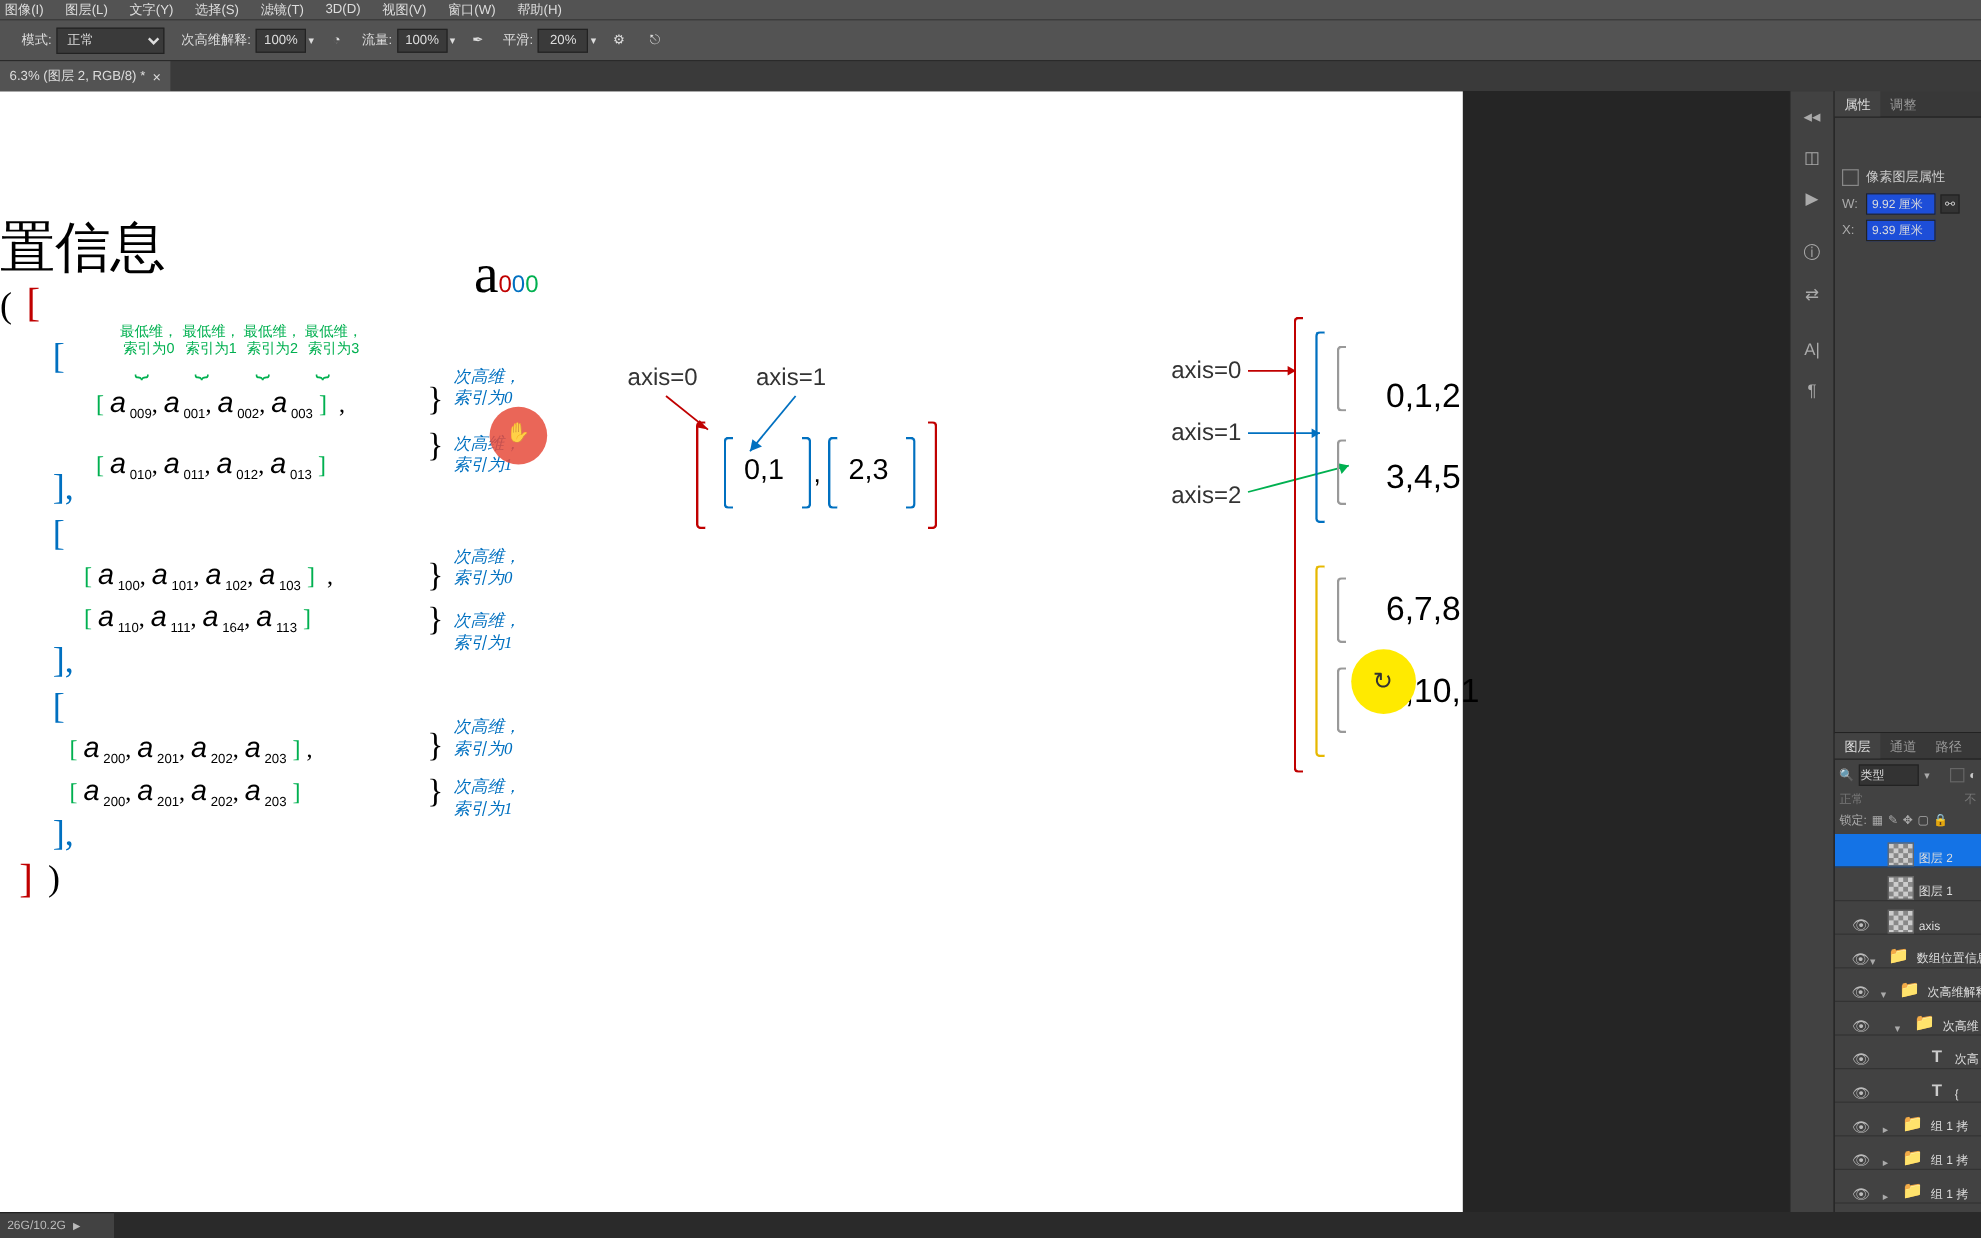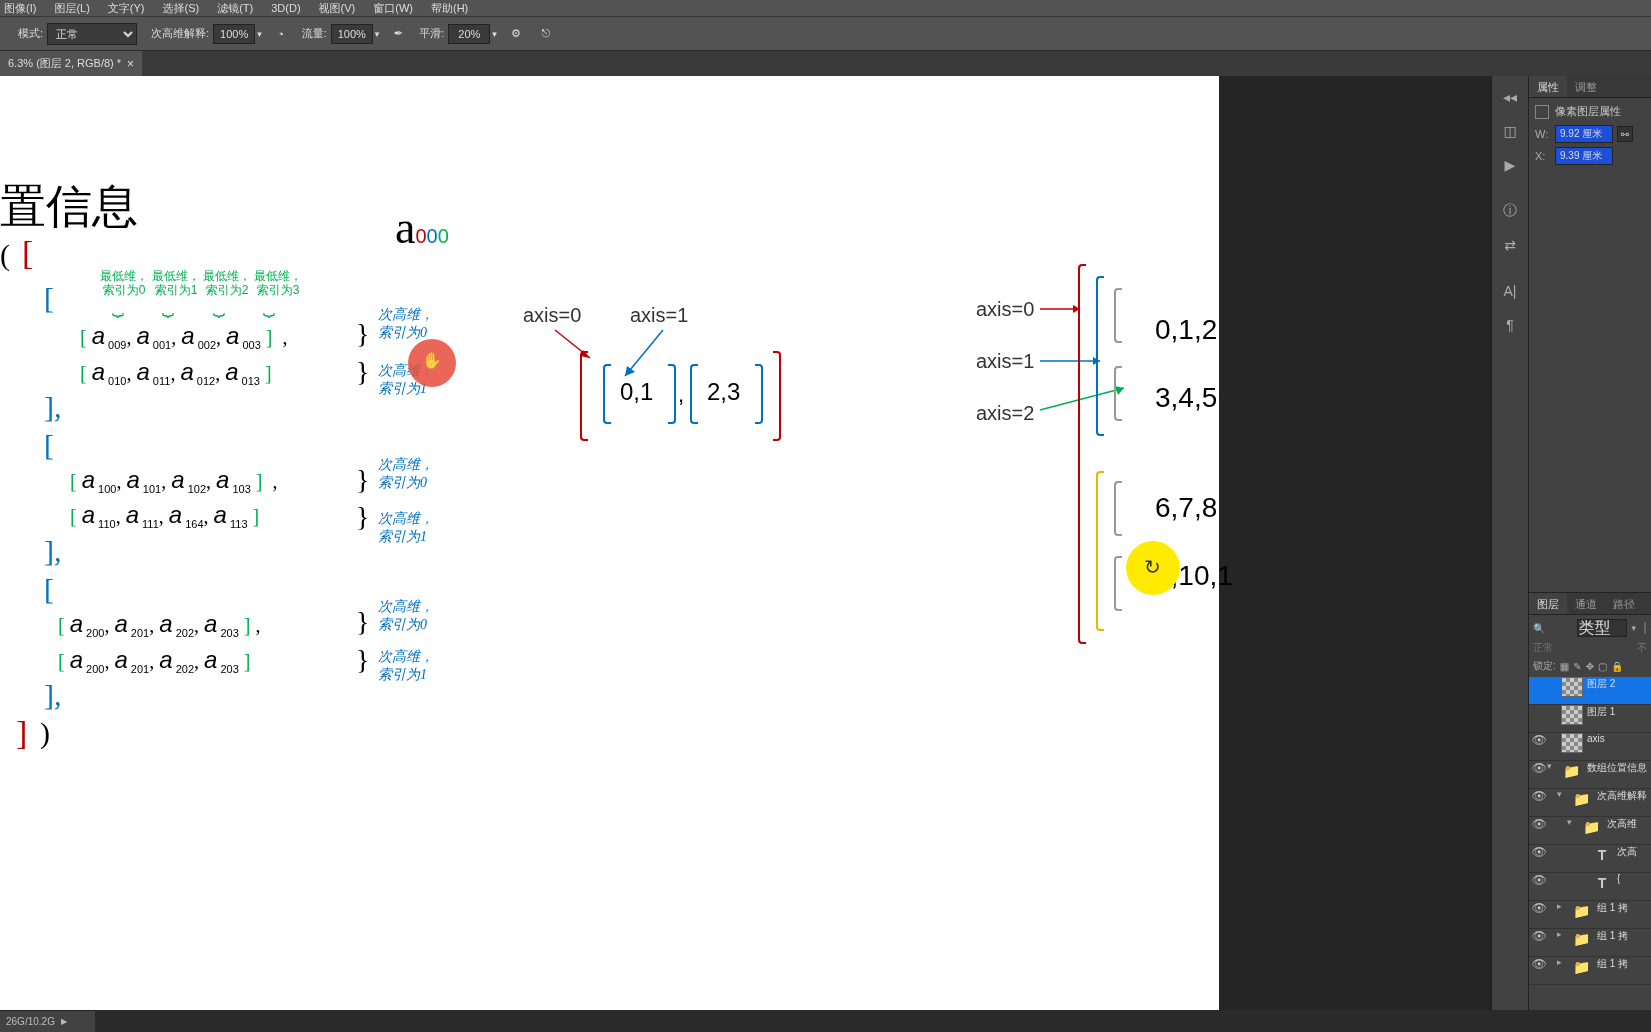--- a/index.html
+++ b/index.html
@@ -67,26 +67,26 @@
 .panel-tabs .ptab { padding: 4px 8px; color: #999; cursor: pointer; }
 .panel-tabs .ptab.active { color: #ddd; background: #424242; }
 .panel-body { padding: 6px; flex: 0 0 auto; }
 .prop-row { display: flex; align-items: center; margin: 4px 0; }
 .prop-row .plbl { width: 20px; color: #aaa; }
 .prop-row input { background: #1d4ed8; border: 1px solid #222; color: #ddd; width: 58px; height: 18px; font-size: 10px; padding: 0 4px; }
 .link-icon { width: 16px; height: 16px; background: #333; border: 1px solid #222; margin-left: 4px; display: flex; align-items: center; justify-content: center; font-size: 10px; cursor: pointer; }
 
 .layers-panel { flex: 1; display: flex; flex-direction: column; border-top: 1px solid #222; min-height: 0; }
 .layer-toolbar { display: flex; align-items: center; padding: 4px; gap: 4px; }
-.layer-toolbar input { background: #333; border: 1px solid #222; color: #ddd; width: 50px; height: 18px; font-size: 16px; margin-left: 28px; }
+.layer-toolbar input { background: #333; border: 1px solid #222; color: #ddd; width: 50px; height: 18px; font-size: 10px; }
 .layer-blend { display: flex; align-items: center; padding: 0 4px 4px; font-size: 10px; color: #777; }
 .layer-lock { display: flex; align-items: center; padding: 0 4px 4px; font-size: 10px; color: #aaa; gap: 4px; }
 .layer-lock span { cursor: pointer; }
 .layer-list { flex: 1; overflow-y: auto; }
-.layer-item { display: flex; align-items: flex-start; height: 28px; border-bottom: 1px solid #333; padding-left: 2px; }
+.layer-item { display: flex; align-items: flex-end; height: 28px; border-bottom: 1px solid #333; padding-left: 14px; }
 .layer-item .eye { width: 16px; text-align: center; color: #bbb; font-size: 12px; cursor: pointer; }
 .layer-item .thumb { width: 22px; height: 20px; background: #ddd; border: 1px solid #666; margin: 0 4px; flex-shrink: 0; }
 .layer-item .thumb.checker { background: repeating-conic-gradient(#888 0 25%, #ccc 0 50%) 0 0/8px 8px; }
 .layer-item .thumb.folder { background: none; border: none; color: #aaa; font-size: 14px; display: flex; align-items: center; justify-content: center; }
 .layer-item .thumb.text { background: none; border: none; color: #ccc; font-size: 14px; display: flex; align-items: center; justify-content: center; font-weight: bold; }
 .layer-item .lname { font-size: 10px; color: #ddd; white-space: nowrap; overflow: hidden; }
 .layer-item.selected { background: #1473e6; }
 .layer-item .indent { display: inline-block; }
 .layer-item .caret { width: 10px; color: #aaa; font-size: 9px; cursor: pointer; }
 
@@ -160,21 +160,21 @@
 索引为2</div>
       <div class="row-label" style="left:254px; top:193px; white-space:pre;">最低维，
 索引为3</div>
       <span class="row-brace" style="left:112px; top:218px;">⏟</span>
       <span class="row-brace" style="left:162px; top:218px;">⏟</span>
       <span class="row-brace" style="left:213px; top:218px;">⏟</span>
       <span class="row-brace" style="left:263px; top:218px;">⏟</span>
 
       <span class="blue-bracket" style="position:absolute; left:44px; top:205px; font-size:30px;">[</span>
       <div class="matrix-row" style="left:80px; top:246px;"><span class="green-bracket">[ </span><span class="aa">a</span><span class="sb"> 009</span>, <span class="aa">a</span><span class="sb"> 001</span>, <span class="aa">a</span><span class="sb"> 002</span>, <span class="aa">a</span><span class="sb"> 003</span><span class="green-bracket"> ]</span>&nbsp;&nbsp;,</div>
-      <div class="matrix-row" style="left:80px; top:282px;"><span class="green-bracket">[ </span><span class="aa">a</span><span class="sb"> 010</span>, <span class="aa">a</span><span class="sb"> 011</span>, <span class="aa">a</span><span class="sb"> 012</span>, <span class="aa">a</span><span class="sb"> 013</span><span class="green-bracket"> ]</span></div>
+      <div class="matrix-row" style="left:80px; top:297px;"><span class="green-bracket">[ </span><span class="aa">a</span><span class="sb"> 010</span>, <span class="aa">a</span><span class="sb"> 011</span>, <span class="aa">a</span><span class="sb"> 012</span>, <span class="aa">a</span><span class="sb"> 013</span><span class="green-bracket"> ]</span></div>
       <span class="blue-bracket" style="position:absolute; left:44px; top:314px; font-size:30px;">],</span>
 
       <span class="secondary-brace" style="left:356px; top:242px;">}</span>
       <div class="secondary-label" style="left:378px; top:230px; white-space:pre;">次高维，
 索引为0</div>
       <span class="secondary-brace" style="left:356px; top:280px;">}</span>
       <div class="secondary-label" style="left:378px; top:286px; white-space:pre;">次高维，
 索引为1</div>
 
       <span class="blue-bracket" style="position:absolute; left:44px; top:352px; font-size:30px;">[</span>
@@ -270,21 +270,21 @@
     <div class="dicon">A|</div>
     <div class="dicon">¶</div>
   </div>
 
   <div class="panels">
     <div class="panel-tabs">
       <div class="ptab active">属性</div>
       <div class="ptab">调整</div>
     </div>
     <div class="panel-body">
-      <div style="display:flex;align-items:center;margin-bottom:6px;">
+      <div style="display:flex;align-items:center;margin-bottom:6px;margin-top:36px;">
         <span style="border:1px solid #888;width:14px;height:14px;display:inline-block;margin-right:6px;"></span>
         <span>像素图层属性</span>
       </div>
       <div class="prop-row">
         <span class="plbl">W:</span>
         <input value="9.92 厘米" style="">
         <span class="link-icon">⚯</span>
       </div>
       <div class="prop-row">
         <span class="plbl">X:</span>

